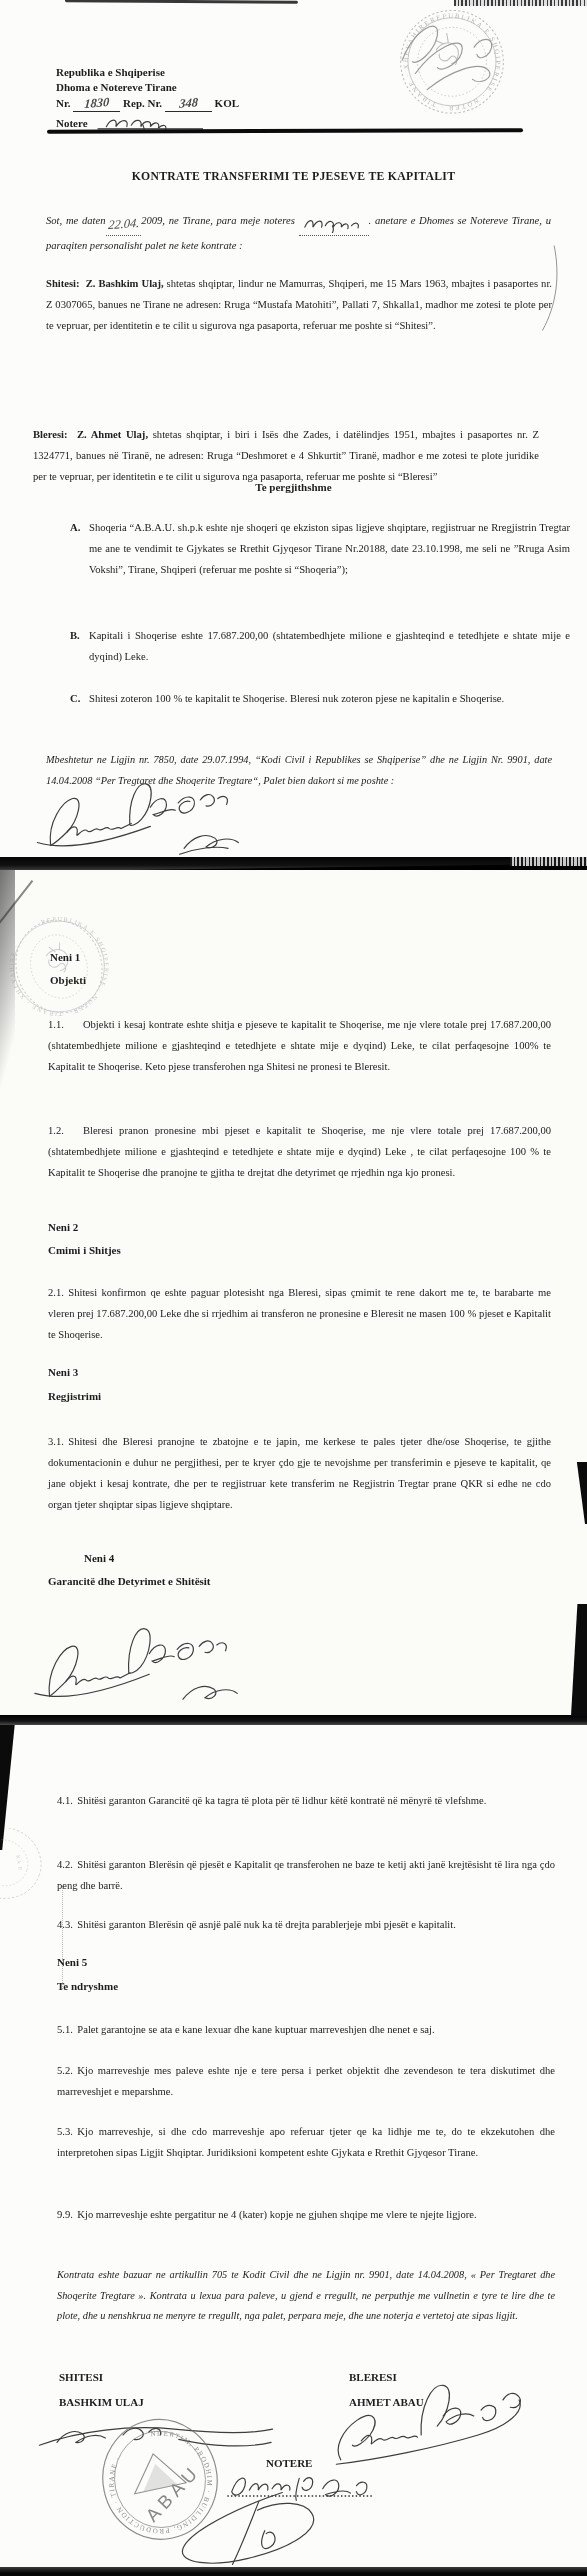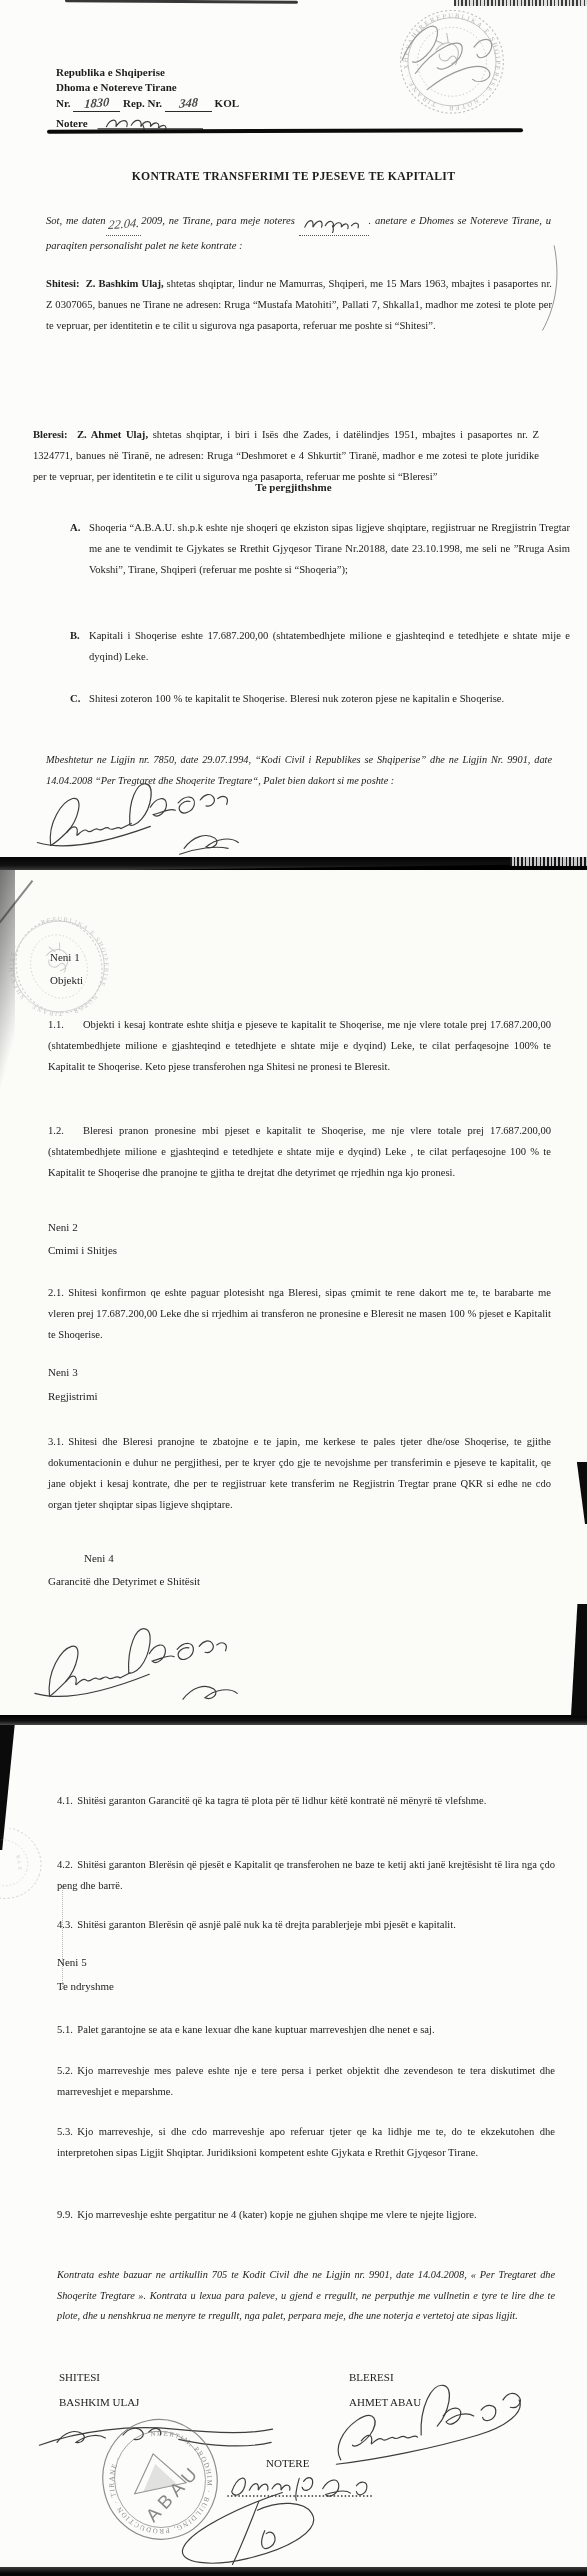--- a/index.html
+++ b/index.html
@@ -5,21 +5,21 @@
   html,body{margin:0;padding:0;background:#6e6e6e;}
   .canvas{position:relative;width:587px;height:2576px;margin:0 auto;background:#000;overflow:hidden;
           font-family:"Liberation Serif","DejaVu Serif",serif;color:#1d1d1d;}
   .page{position:absolute;left:0;width:587px;background:#fcfcfa;}
   .abs{position:absolute;}
   .para{position:absolute;text-align:justify;font-size:10.6px;line-height:21px;color:#222;}
   .it{font-style:italic;}
   .b{font-weight:bold;}
   .hdr-line{font-weight:bold;font-size:11px;line-height:15.4px;white-space:nowrap;}
   .title{position:absolute;width:100%;text-align:center;font-weight:bold;font-size:11.7px;letter-spacing:0.3px;}
-  .heading{position:absolute;font-weight:normal;font-size:11px;}
+  .heading{position:absolute;font-weight:bold;font-size:11px;}
   .hw{font-style:italic;color:#4a4a4a;display:inline-block;transform:rotate(-4deg) skewX(-8deg);
       font-size:12.5px;line-height:1;padding:0 2.2px;}
   .slot{display:inline-block;border-bottom:1.1px solid #2b2b2b;min-width:47px;text-align:center;vertical-align:baseline;}
   .dotslot{display:inline-block;border-bottom:1.5px dotted #555;vertical-align:-4.4px;}
   .item{position:absolute;padding-left:19px;text-align:justify;font-size:10.6px;line-height:21px;color:#222;}
   .marker{position:absolute;left:0;top:0;font-weight:bold;}
   .cnum{font-weight:normal;margin-right:4.4px;}
   .cnum.wide{margin-right:19px;}
   .band{position:absolute;left:0;width:587px;background:linear-gradient(to bottom,#050505 0%,#111 55%,#4a4a4a 100%);}
   .hatch{position:absolute;background:repeating-linear-gradient(90deg,#1a1a1a 0 1.5px,#ddd 1.5px 3.7px);}

